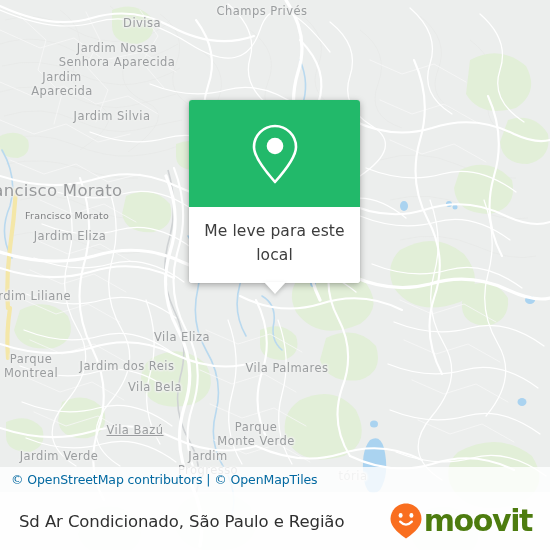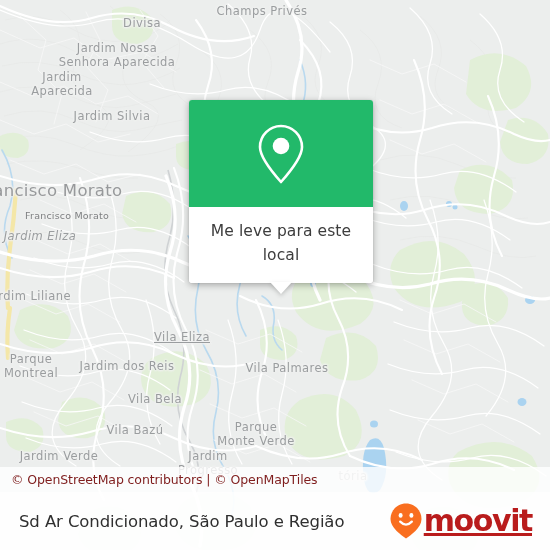--- a/index.html
+++ b/index.html
@@ -67,21 +67,21 @@
   }
   .place-label.dim {
     color: #b9bcbd;
   }
 
   
   #callout {
     position: absolute;
     left: 189px;
     top: 100px;
-    width: 184px;
+    width: 171px;
     border-radius: 3px;
     background: #ffffff;
     box-shadow: 0 2px 7px rgba(0,0,0,0.30), 0 0 1px rgba(0,0,0,0.25);
     overflow: visible;
   }
   #callout-head {
     height: 107px;
     background: #22b96a;
     border-radius: 3px 3px 0 0;
     display: flex;
@@ -123,21 +123,21 @@
     height: 25px;
     background: rgba(255,255,255,0.80);
     display: flex;
     align-items: center;
     box-sizing: border-box;
     padding-left: 11px;
   }
   #attribution-text {
     font-family: "DejaVu Sans", sans-serif;
     font-size: 12.5px;
-    color: #7f1d1d;
+    color: #0369a1;
     white-space: nowrap;
     letter-spacing: -0.1px;
   }
 
   
   #bottom-bar {
     position: absolute;
     left: 0;
     top: 492px;
     width: 550px;
@@ -159,24 +159,23 @@
   }
   #moovit-logo {
     display: flex;
     align-items: center;
     gap: 1px;
   }
   #moovit-wordmark {
     font-family: "DejaVu Sans", sans-serif;
     font-size: 30px;
     font-weight: bold;
-    color: #b91c1c;
+    color: #4d7c0f;
     letter-spacing: -1.4px;
     line-height: 30px;
-    text-decoration: underline;
   }
 </style>
 </head>
 <body>
 
 <div id="app">
 
   <div id="map">
     <svg id="map-svg" viewBox="0 0 550 550" xmlns="http://www.w3.org/2000/svg">
       <defs>
@@ -367,28 +366,28 @@
       </g>
     </svg>
 
     <div class="place-label" style="left:122px; top:17px;margin-left:20px;">Divisa</div>
     <div class="place-label" style="left:262px; top:5px;">Champs Privés</div>
     <div class="place-label" style="left:117px; top:42px;">Jardim Nossa<br>Senhora Aparecida</div>
     <div class="place-label" style="left:62px; top:71px;">Jardim<br>Aparecida</div>
     <div class="place-label" style="left:112px; top:110px;text-align:center;">Jardim Silvia</div>
     <div class="place-label city" style="left:50px; top:184px;">Francisco Morato</div>
     <div class="place-label station" style="left:67px; top:209px;">Francisco Morato</div>
-    <div class="place-label" style="left:40px; top:230px;font-style:italic;">Jardim Eliza</div>
+    <div class="place-label" style="left:70px; top:230px;">Jardim Eliza</div>
     <div class="place-label" style="left:29px; top:290px;">Jardim Liliane</div>
-    <div class="place-label" style="left:182px; top:331px;text-decoration:underline;">Vila Eliza</div>
+    <div class="place-label" style="left:182px; top:331px;">Vila Eliza</div>
     <div class="place-label" style="left:31px; top:353px;">Parque<br>Montreal</div>
     <div class="place-label" style="left:127px; top:360px;">Jardim dos Reis</div>
-    <div class="place-label" style="left:155px; top:393px;text-align:center;">Vila Bela</div>
+    <div class="place-label" style="left:155px; top:381px;text-align:center;">Vila Bela</div>
     <div class="place-label" style="left:287px; top:362px;">Vila Palmares</div>
-    <div class="place-label" style="left:135px; top:424px;">Vila Bazú</div>
+    <div class="place-label" style="left:135px; top:424px;text-decoration:underline;">Vila Bazú</div>
     <div class="place-label" style="left:256px; top:421px;">Parque<br>Monte Verde</div>
     <div class="place-label" style="left:59px; top:450px;">Jardim Verde</div>
     <div class="place-label" style="left:208px; top:450px;">Jardim<br>Progresso</div>
     <div class="place-label dim" style="left:353px; top:470px;">tória</div>
   </div>
 
   <div id="callout">
     <div id="callout-head">
       <svg width="52" height="66" viewBox="0 0 52 66">
         <path d="M26 5 C 14.4 5 5 14.4 5 26 C 5 37 18 52 26 61 C 34 52 47 37 47 26 C 47 14.4 37.6 5 26 5 Z" fill="none" stroke="#ffffff" stroke-width="2.6" stroke-linejoin="round"></path>

